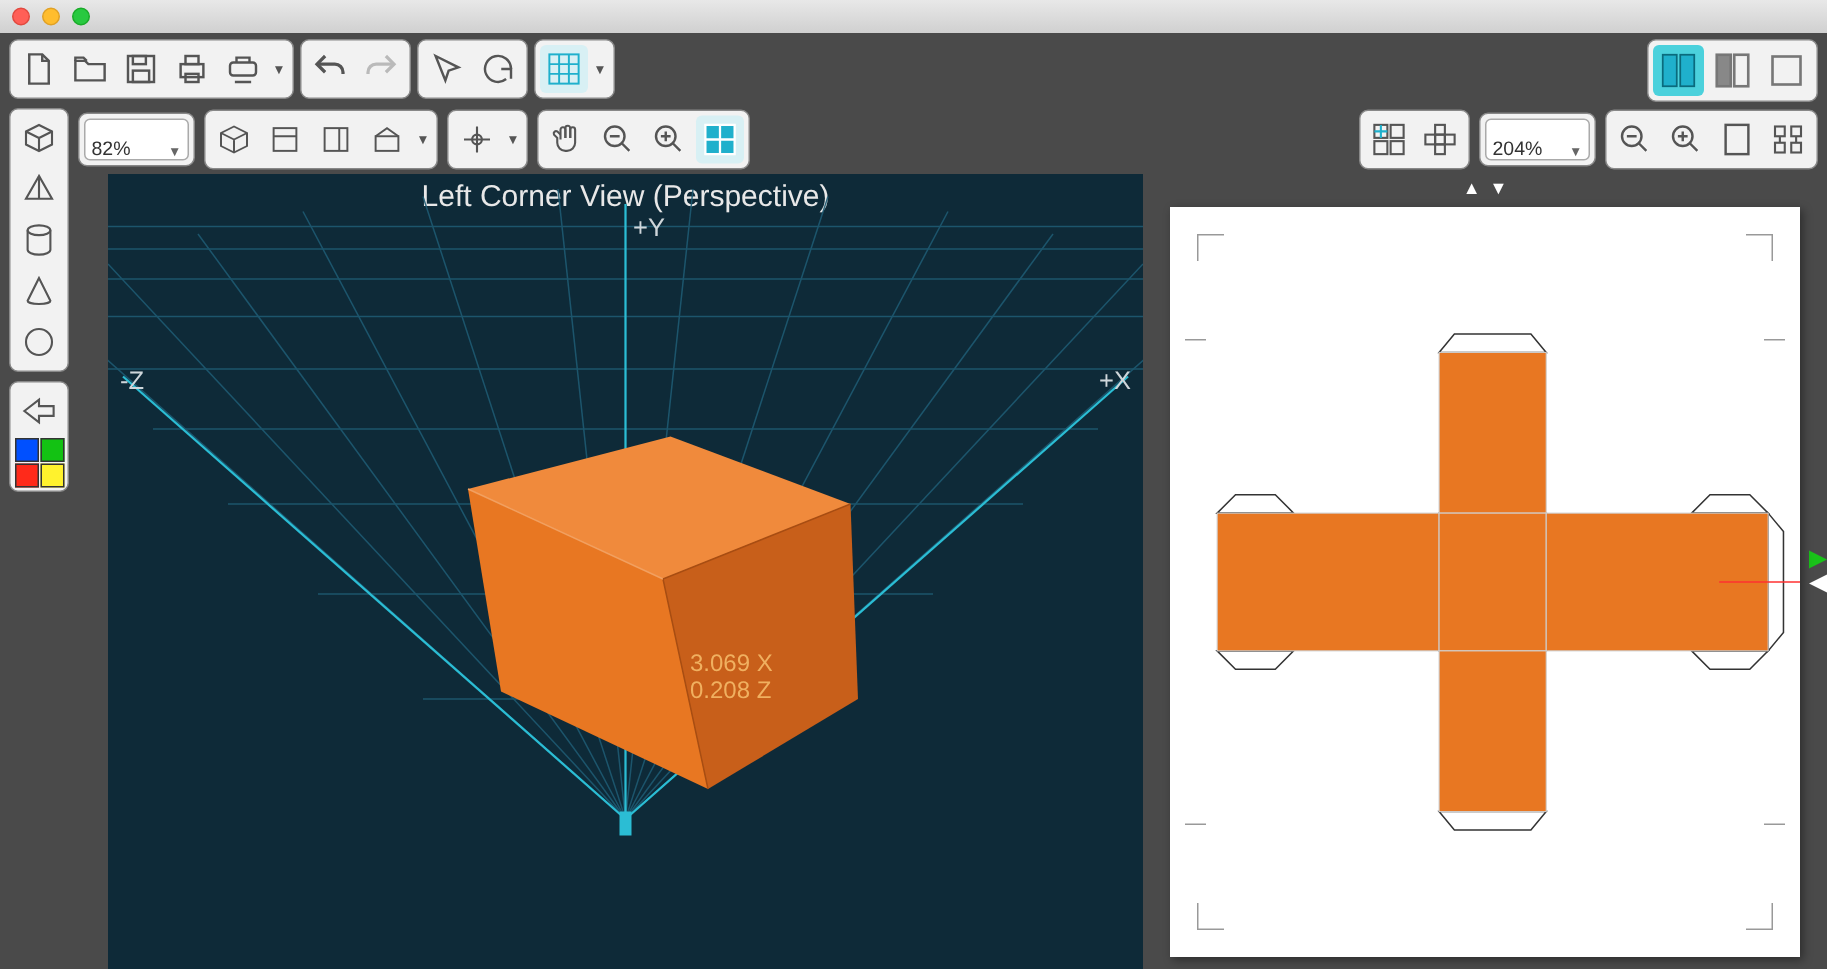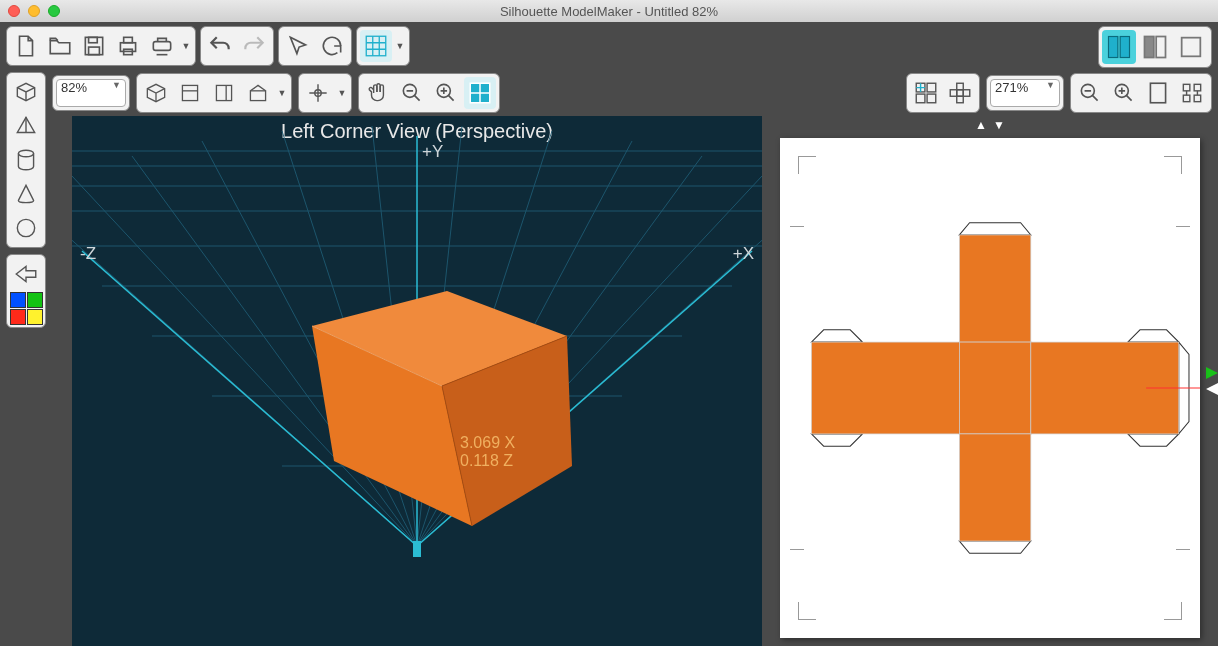--- a/index.html
+++ b/index.html
@@ -69,21 +69,21 @@
     display:flex; align-items:center; justify-content:center;
     font-size:9px; color:#555;
     cursor:pointer;
   }
   .zoom-box {
     background:#fff;
     border:1px solid #aaa;
     border-radius:4px;
     height:28px;
     display:flex;
-    align-items:flex-start;
+    align-items:flex-end;
     padding:0 4px;
     font-size:13px;
     color:#333;
     gap:10px;
     min-width:70px;
     justify-content:space-between;
   }
   .zoom-box .caret { font-size:9px; color:#666; }
 
   
@@ -231,21 +231,20 @@
 </style>
 </head>
 <body>
 
 <div class="titlebar">
   <div class="traffic-lights">
     <span class="tl-red"></span>
     <span class="tl-yellow"></span>
     <span class="tl-green"></span>
   </div>
-  <div class="title-text">Silhouette ModelMaker - Untitled 82%</div>
 </div>
 
 <div class="toolbar-row">
   <div class="toolbar-group">
     <div class="tool-btn">
       <svg viewBox="0 0 24 24" fill="none" stroke="#555" stroke-width="1.5">
           <path d="M6 3h8l4 4v14H6z"></path>
           <path d="M14 3v4h4"></path>
         </svg>
     </div>
@@ -431,21 +430,21 @@
           <rect x="3" y="9" width="6" height="6"></rect>
           <rect x="9" y="9" width="6" height="6"></rect>
           <rect x="15" y="9" width="6" height="6"></rect>
           <rect x="9" y="15" width="6" height="6"></rect>
         </svg>
     </div>
   </div>
 
   <div class="toolbar-group">
     <div class="zoom-box">
-      <span>271%</span>
+      <span>204%</span>
       <span class="caret">▼</span>
     </div>
   </div>
 
   <div class="toolbar-group">
     <div class="tool-btn">
       <svg viewBox="0 0 24 24" fill="none" stroke="#555" stroke-width="1.5">
           <circle cx="10" cy="10" r="6"></circle>
           <path d="M14 14l5 5M7 10h6"></path>
         </svg>
@@ -569,21 +568,21 @@
         <line x1="370" y1="270" x2="400" y2="410" stroke="#a84d12" stroke-width="1"></line>
         <line x1="370" y1="270" x2="240" y2="210" stroke="#f2a060" stroke-width="1"></line>
         <line x1="370" y1="270" x2="495" y2="220" stroke="#a84d12" stroke-width="1"></line>
       </g>
     </svg>
     <div class="axis-label" style="top:26px;left:350px">+Y</div>
     <div class="axis-label" style="top:128px;left:8px">-Z</div>
     <div class="axis-label" style="top:128px;right:8px">+X</div>
     <div class="coord-readout" style="top:318px;left:388px">
       <div>3.069 X</div>
-      <div>0.118 Z</div>
+      <div>0.208 Z</div>
     </div>
   </div>
 
   <div class="pane2d-wrap">
     <div class="pane-arrows">
       <span>▲</span>
       <span>▼</span>
     </div>
     <div class="side-wedges">
       <svg width="14" height="14">

